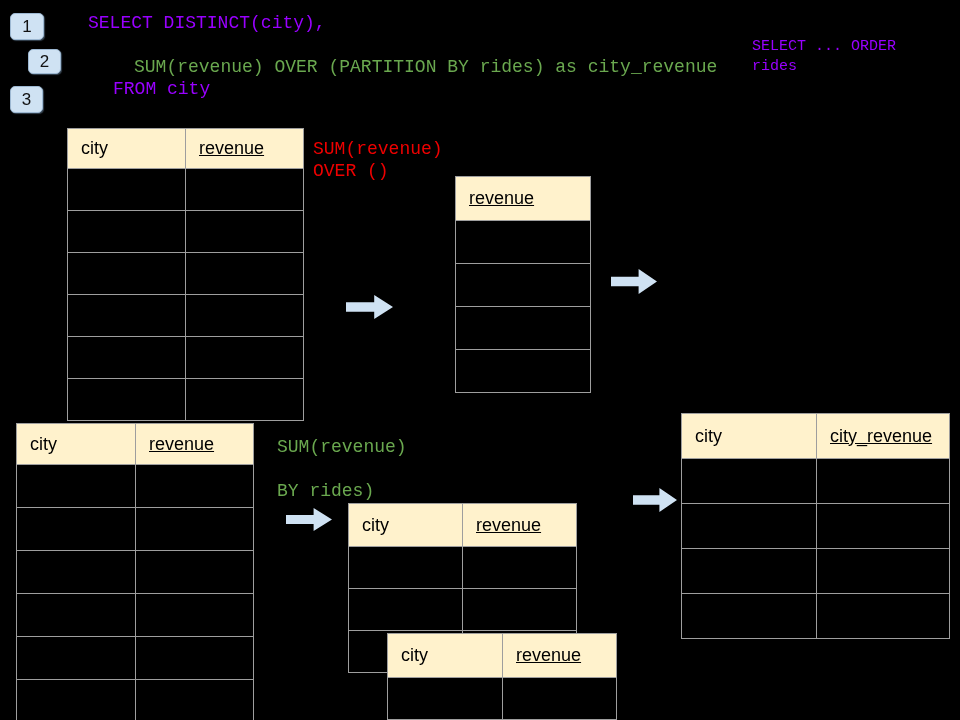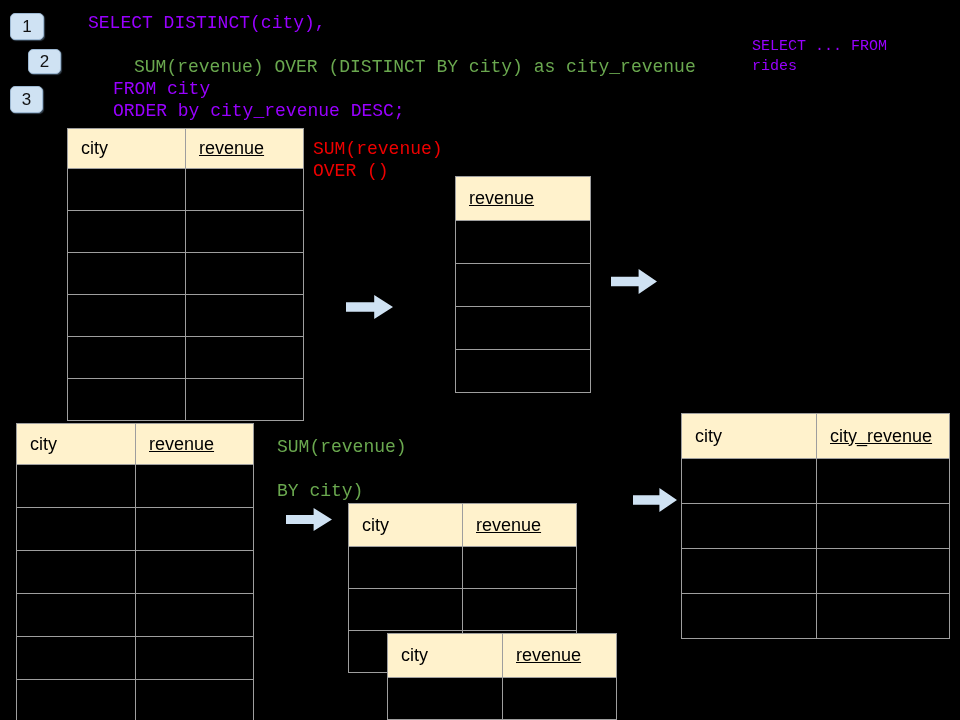--- a/index.html
+++ b/index.html
@@ -66,32 +66,31 @@
 </head>
 <body>
 
 <div class="stage">
 
   <div class="badge" style="left:10px;top:13px;width:32px;height:25px">1</div>
   <div class="badge" style="left:28px;top:49px;width:31px;height:23px">2</div>
   <div class="badge" style="left:10px;top:86px;width:31px;height:25px">3</div>
 
   <div class="code big c-purple" style="left:88px;top:13px">SELECT DISTINCT(city),</div>
-  <div class="code big c-green" style="left:134px;top:57px">SUM(revenue) OVER (DISTINCT BY city) as city_revenue</div>
+  <div class="code big c-green" style="left:134px;top:57px">SUM(revenue) OVER (PARTITION BY rides) as city_revenue</div>
   <div class="code big c-purple" style="left:113px;top:79px">FROM city</div>
-  <div class="code big c-purple" style="left:113px;top:101px">ORDER by city_revenue DESC;</div>
-
-  <div class="code small c-purple" style="left:752px;top:38px">SELECT ... FROM</div>
+
+  <div class="code small c-purple" style="left:752px;top:38px">SELECT ... ORDER</div>
   <div class="code small c-purple" style="left:752px;top:58px">rides</div>
 
   <div class="code big c-red" style="left:313px;top:139px">SUM(revenue)</div>
   <div class="code big c-red" style="left:313px;top:161px">OVER ()</div>
 
   <div class="code big c-green" style="left:277px;top:437px">SUM(revenue)</div>
-  <div class="code big c-green" style="left:277px;top:481px">BY city)</div>
+  <div class="code big c-green" style="left:277px;top:481px">BY rides)</div>
 
   <div class="tbl" style="left:67px;top:128px;width:237px;--cols:118px 1fr">
     <div class="thead" style="height:39px">
       <div class="th">city</div>
       <div class="th">revenue</div>
     </div>
   <div class="trow" style="height: 41px;">
         <div class="td"></div>
         <div class="td"></div>
       </div>

